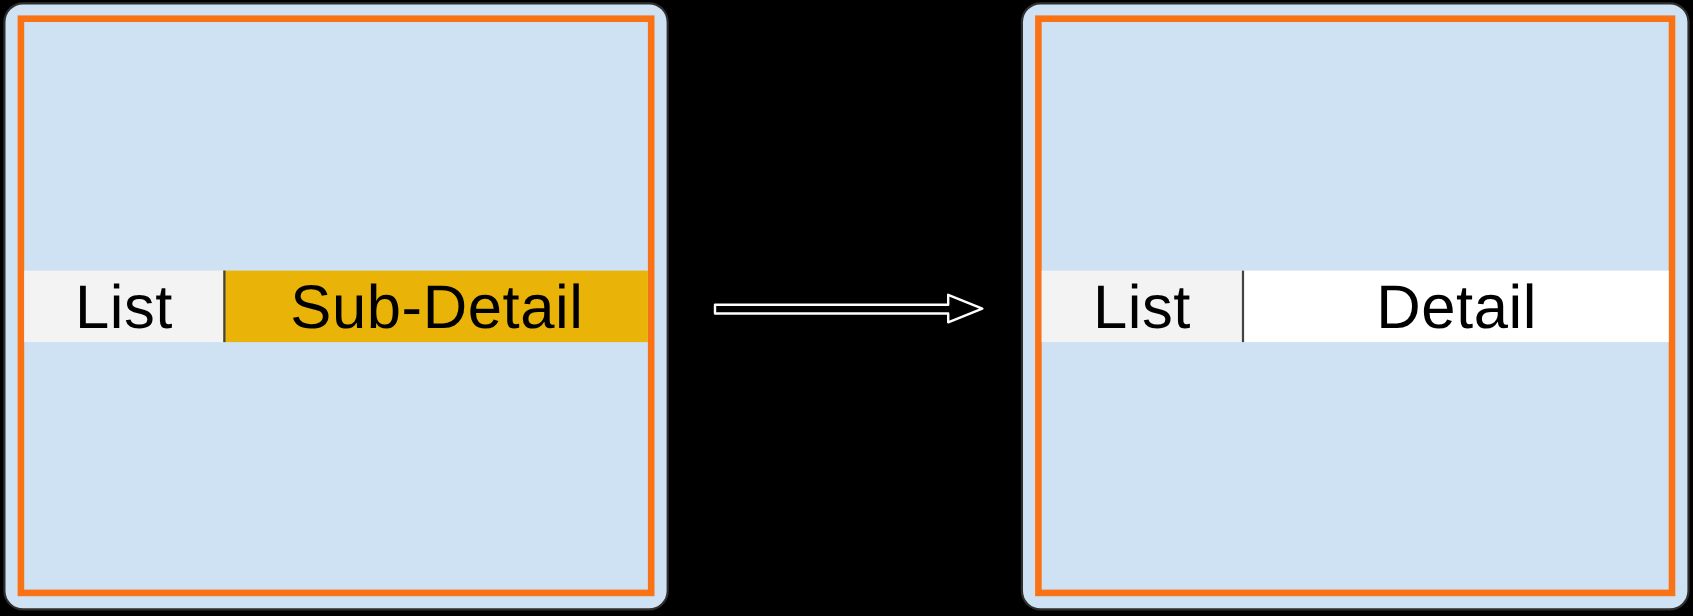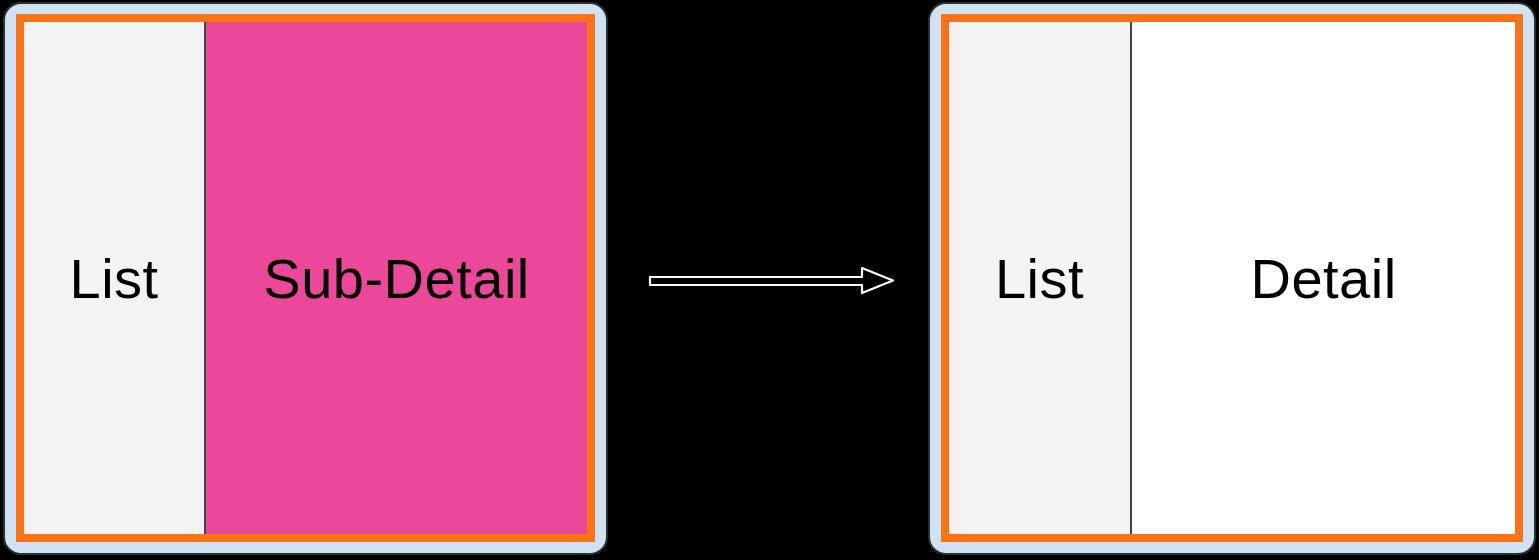--- a/index.html
+++ b/index.html
@@ -24,21 +24,22 @@
     padding: 10px 11px 11px 11px;
     background: #cfe2f3;
   }
   .panel-before { left: 3px;   width: 605px; }
   .panel-after  { left: 928px; width: 608px; }
   .panes {
     display: flex;
     width: 100%;
     height: 100%;
     box-sizing: border-box;
-    border: 8px solid #f97316;
+    border: 6px solid #f97316;
+    align-items: center;
   }
   .pane {
     display: flex;
     align-items: center;
     justify-content: center;
     box-sizing: border-box;
     color: #000000;
     font-size: 56px;
     letter-spacing: 0.5px;
     overflow: hidden;
@@ -56,21 +57,21 @@
   }
 </style>
 </head>
 <body style="background-color: rgb(0, 0, 0);">
 
 <div class="panel panel-before" style="background-color: rgb(207, 226, 243);">
   <div class="panes">
     <div class="pane pane-list" style="background-color: rgb(243, 243, 243);">
       <span>List</span>
     </div>
-    <div class="pane pane-detail" style="background-color: #ec4899;">
+    <div class="pane pane-detail" style="background-color: #eab308;">
       <span>Sub-Detail</span>
     </div>
   </div>
 </div>
 
 <svg class="arrow-layer" viewBox="0 0 1539 560" xmlns="http://www.w3.org/2000/svg" aria-hidden="true">
   <path d="M650,277 L862,277 L862,268 L893,280.5 L862,293 L862,285 L650,285 Z" fill="#000000" stroke="#ffffff" stroke-width="2.2" stroke-linejoin="round"></path>
 </svg>
 
 <div class="panel panel-after" style="background-color: rgb(207, 226, 243);">

